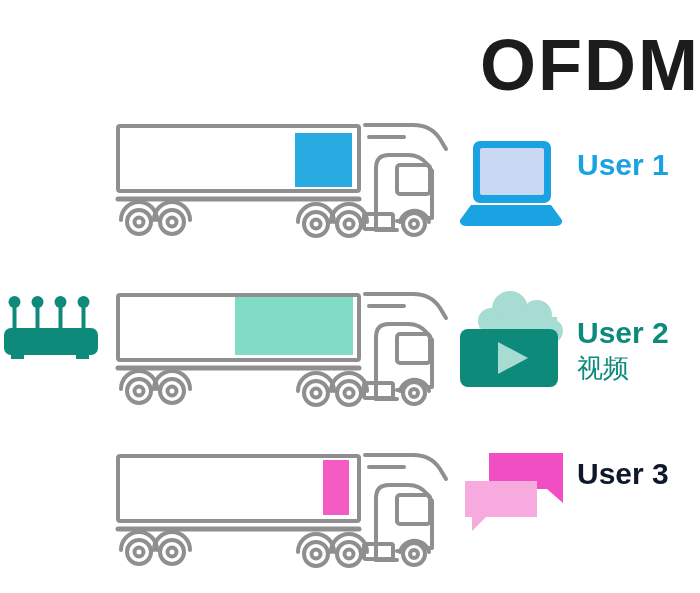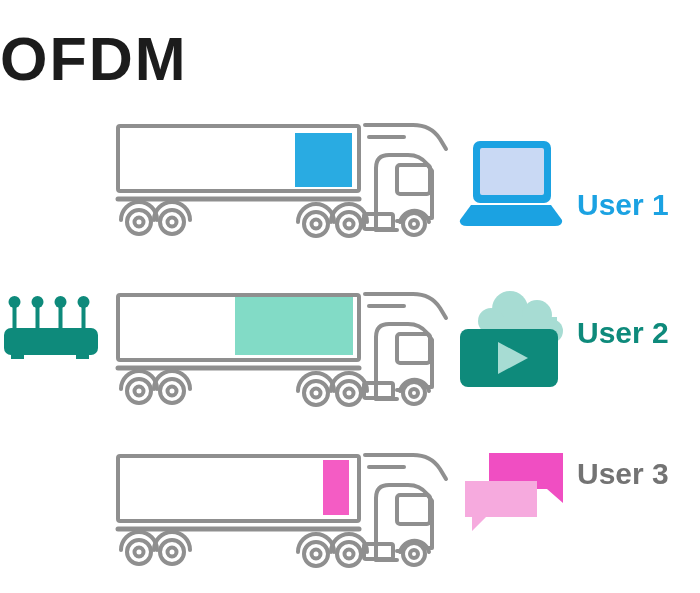--- a/index.html
+++ b/index.html
@@ -7,45 +7,45 @@
     width: 700px; height: 593px;
     background: #ffffff;
     position: relative;
     overflow: hidden;
     font-family: "Liberation Sans", sans-serif;
   }
   .page-title {
     position: absolute;
     left: 0; right: 0; top: 24px;
     margin: 0;
-    text-align: left;
-    font-size: 61px;
+    text-align: right;
+    font-size: 72px;
     font-weight: 700;
     letter-spacing: 2px;
     color: #1c1c1c;
   }
   .abs { position: absolute; }
   .truck-svg { left: 114px; width: 335px; height: 125px; }
   .truck-1 { top: 116px; }
   .truck-2 { top: 285px; }
   .truck-3 { top: 446px; }
   .router-svg { left: 2px; top: 292px; width: 100px; height: 72px; }
   .laptop-svg { left: 459px; top: 139px; width: 104px; height: 90px; }
   .cloudvideo-svg { left: 455px; top: 287px; width: 112px; height: 104px; }
   .chat-svg { left: 462px; top: 447px; width: 104px; height: 96px; }
   .user-label {
     position: absolute;
     left: 577px;
     font-weight: 700;
   }
   .user-name { font-size: 30px; line-height: 34px; }
   .user-service { font-size: 26px; line-height: 32px; margin-top: 2px; font-weight: 400; }
-  .u1 { top: 148px; color: #1ba2e2; margin-top: 40px; }
+  .u1 { top: 148px; color: #1ba2e2; }
   .u2 { top: 316px; color: #0e8a7b; }
-  .u3 { top: 457px; color: #737373; }
+  .u3 { top: 457px; color: #0f172a; }
 </style>
 </head>
 <body>
 
 <h1 class="page-title">OFDM</h1>
 
 <svg class="abs router-svg" viewBox="0 0 100 72">
   <g fill="#0e8a7b">
     <rect x="10.5" y="12" width="4" height="28"></rect>
     <rect x="33.5" y="12" width="4" height="28"></rect>
@@ -173,17 +173,18 @@
   <path d="M 27 6 H 101 V 56 L 85 42 H 27 Z" fill="#f04ec2"></path>
   <path d="M 3 34 H 75 V 70 H 24 L 10 84 L 10 70 H 3 Z" fill="#f6aade"></path>
 </svg>
 
 <div class="user-label u1">
   <div class="user-name">User 1</div>
 </div>
 
 <div class="user-label u2">
   <div class="user-name">User 2</div>
+  <div class="user-service">视频</div>
 </div>
 
 <div class="user-label u3">
   <div class="user-name">User 3</div>
 </div>
 
 </body></html>

